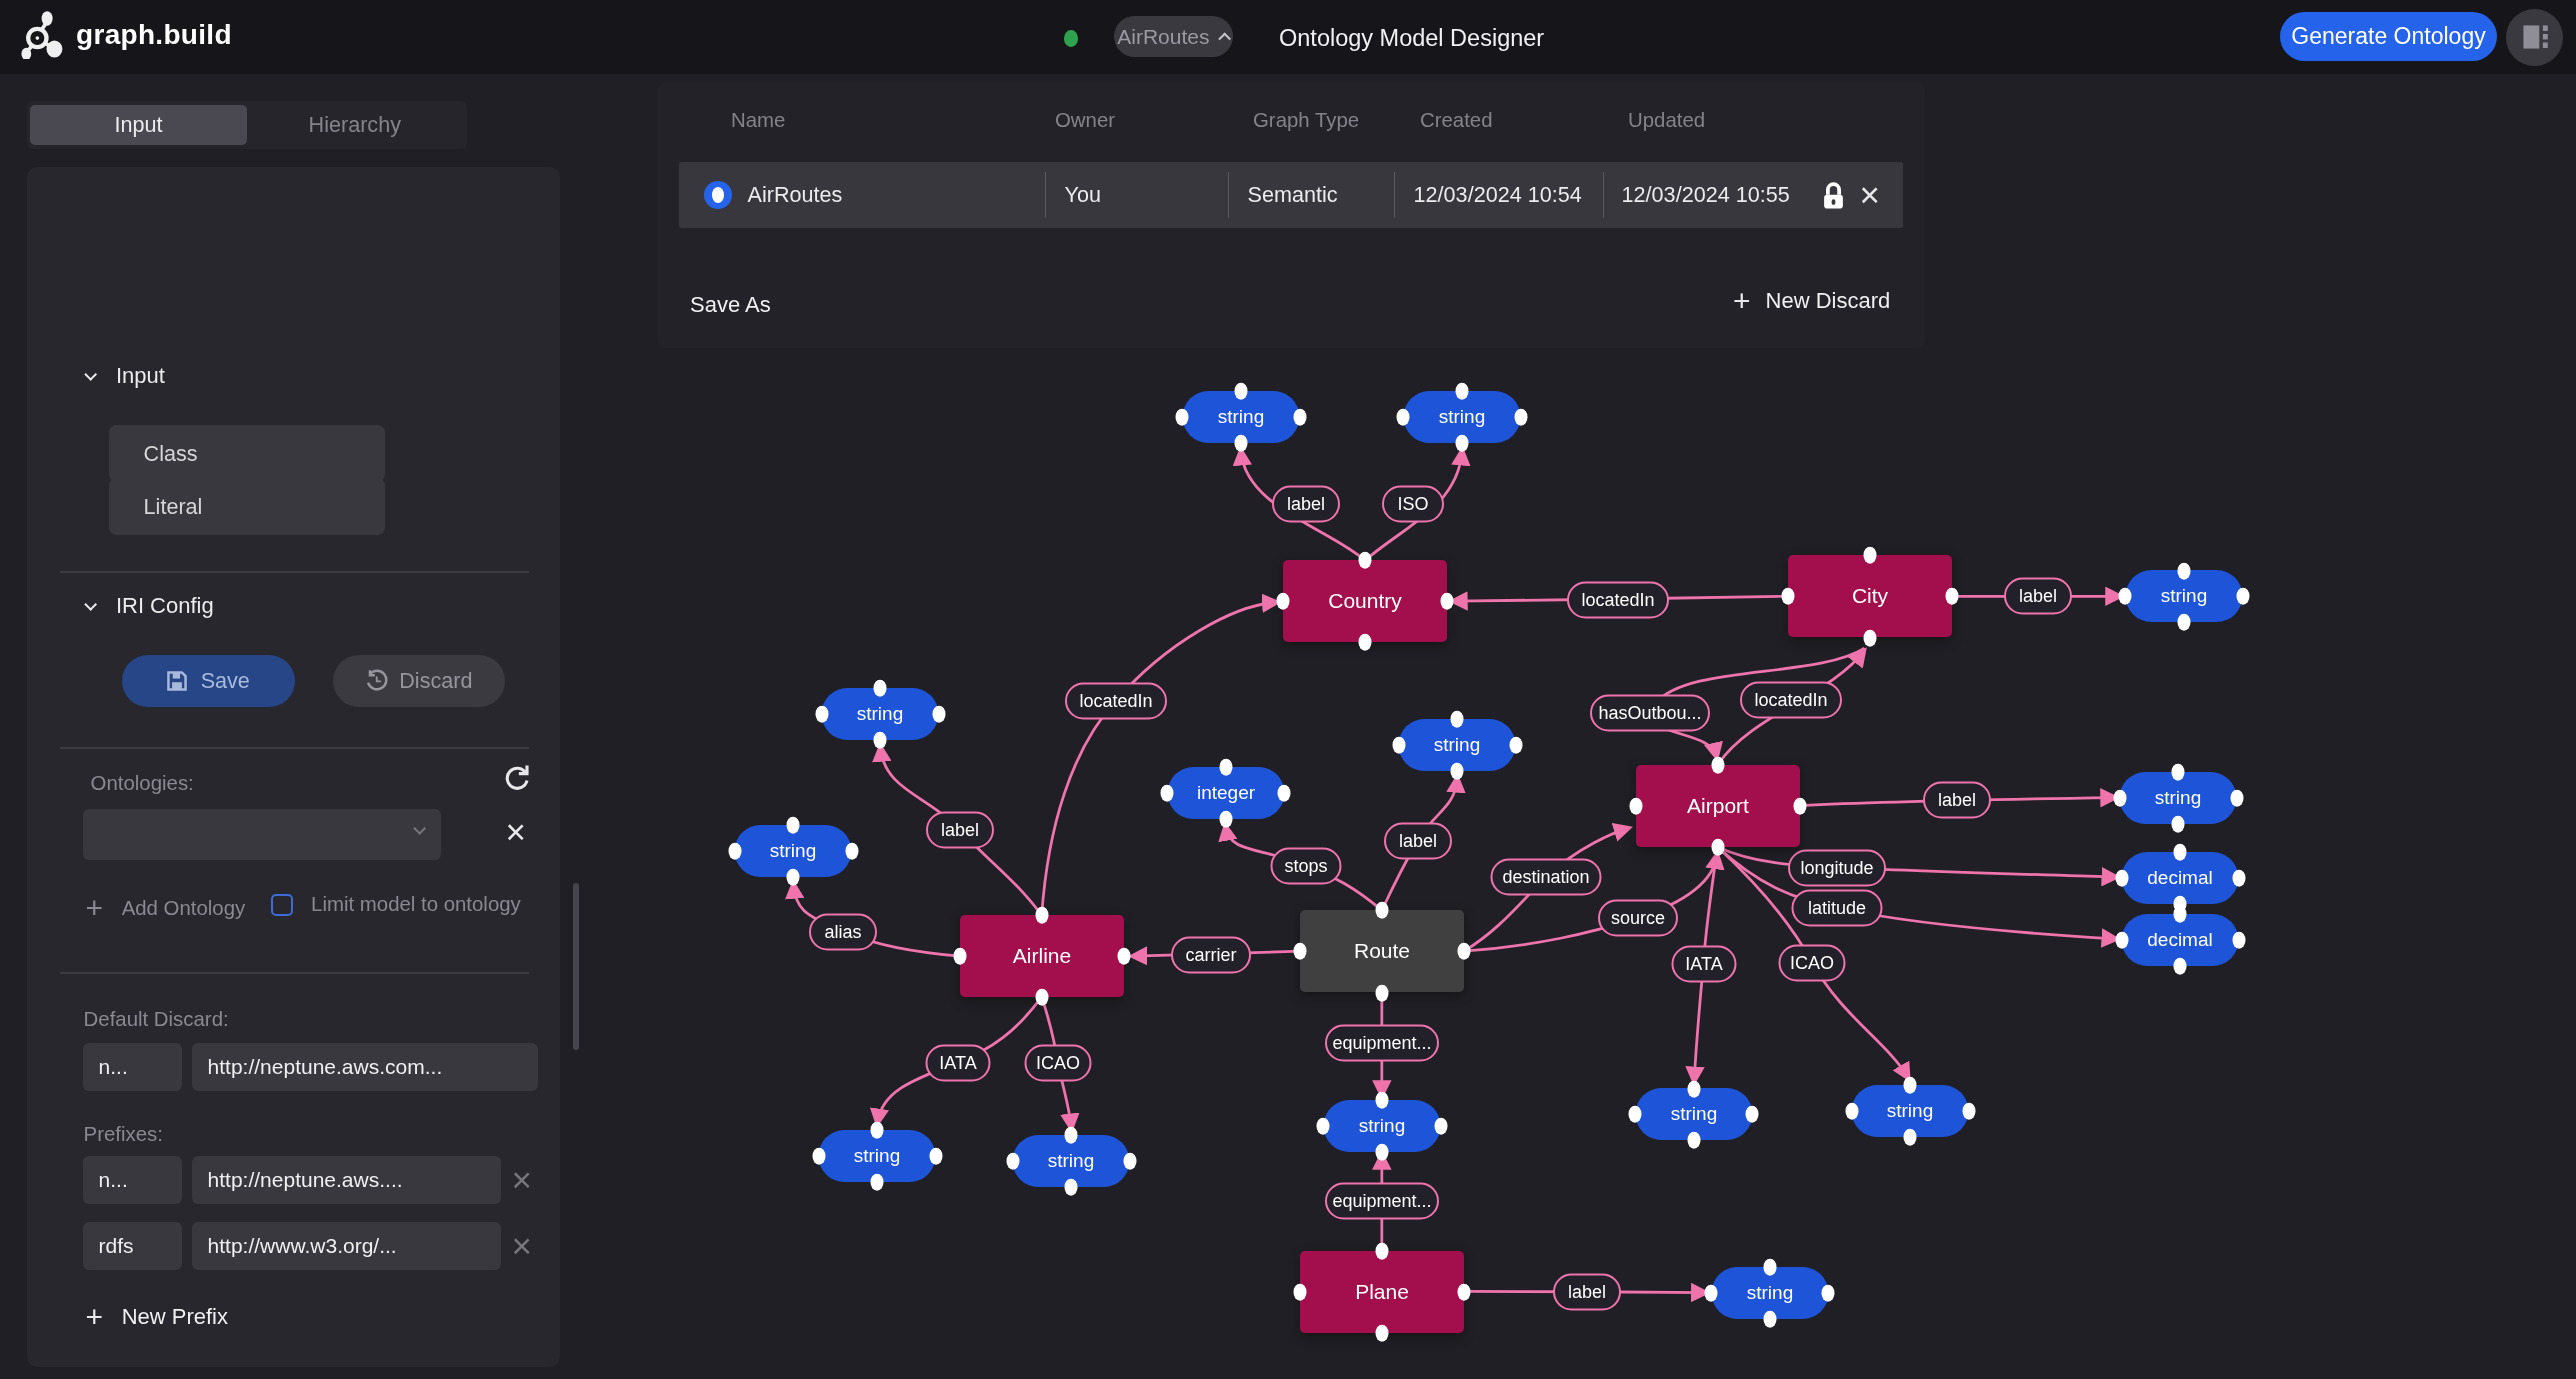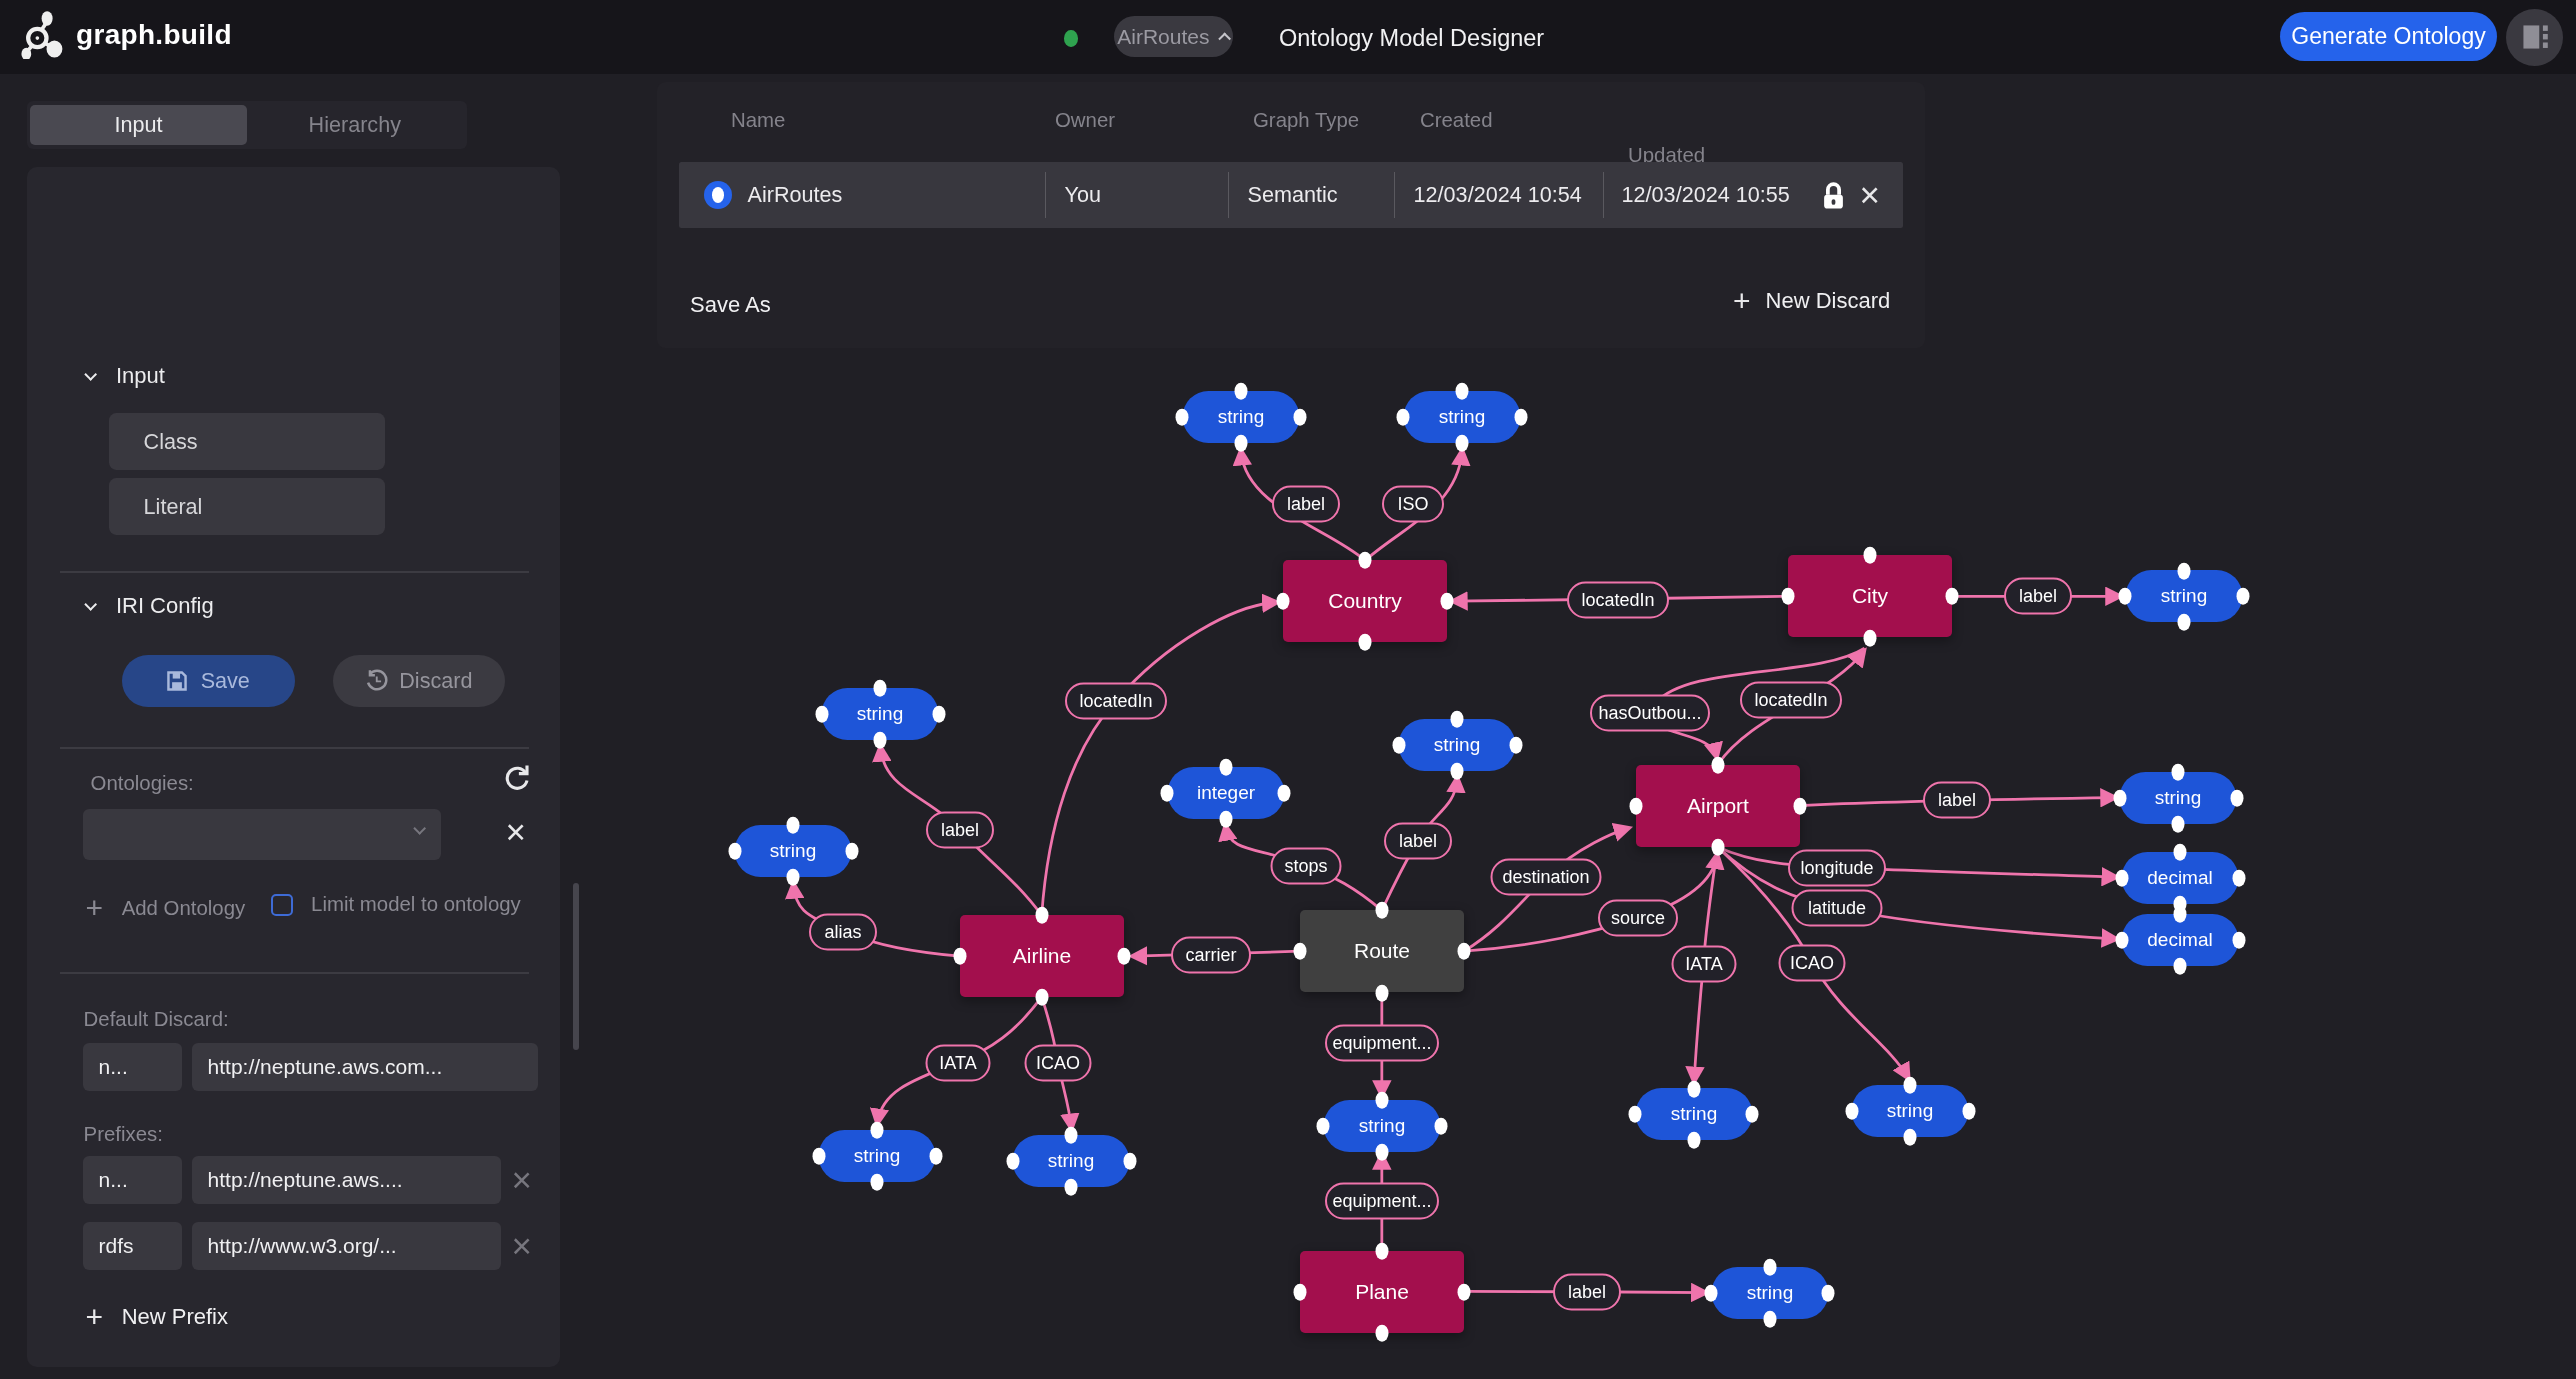--- a/index.html
+++ b/index.html
@@ -289,21 +289,21 @@
   <div class="tab active">Input</div>
   <div class="tab">Hierarchy</div>
 </div>
 
 <div class="side-panel">
 
   <div class="sec-head" style="left:59px; top:196px;">
     <span class="chev down"></span>
     <span>Input</span>
   </div>
-  <div class="side-btn" style="top:246px;">Class</div>
+  <div class="side-btn" style="top:258px;">Class</div>
   <div class="side-btn" style="top:311px;">Literal</div>
   <div class="divider" style="top:404px;"></div>
 
   <div class="sec-head" style="left:59px; top:426px;justify-content:center;">
     <span class="chev down"></span>
     <span>IRI Config</span>
   </div>
   <button class="save-btn">
     <svg width="22" height="22" viewBox="0 0 36 36">
       <path d="M4 4 h22 l6 6 v22 h-28 z" fill="none" stroke="#a9b9dc" stroke-width="4"></path>
@@ -367,21 +367,21 @@
   </div>
 
   <div class="scroll-thumb"></div>
 </div>
 
 <div class="table-panel">
   <div class="th" style="left:74px;">Name</div>
   <div class="th" style="left:398px;">Owner</div>
   <div class="th" style="left:596px;">Graph Type</div>
   <div class="th" style="left:763px;">Created</div>
-  <div class="th" style="left:971px;margin-top:35px;">Updated</div>
+  <div class="th" style="left:971px;">Updated</div>
 
   <div class="trow">
     <div class="radio"></div>
     <div class="tcell" style="left:69px;">AirRoutes</div>
     <div class="vsep" style="left:366px;"></div>
     <div class="tcell" style="left:386px;">You</div>
     <div class="vsep" style="left:549px;"></div>
     <div class="tcell" style="left:569px;">Semantic</div>
     <div class="vsep" style="left:715px;"></div>
     <div class="tcell" style="left:735px;">12/03/2024 10:54</div>

